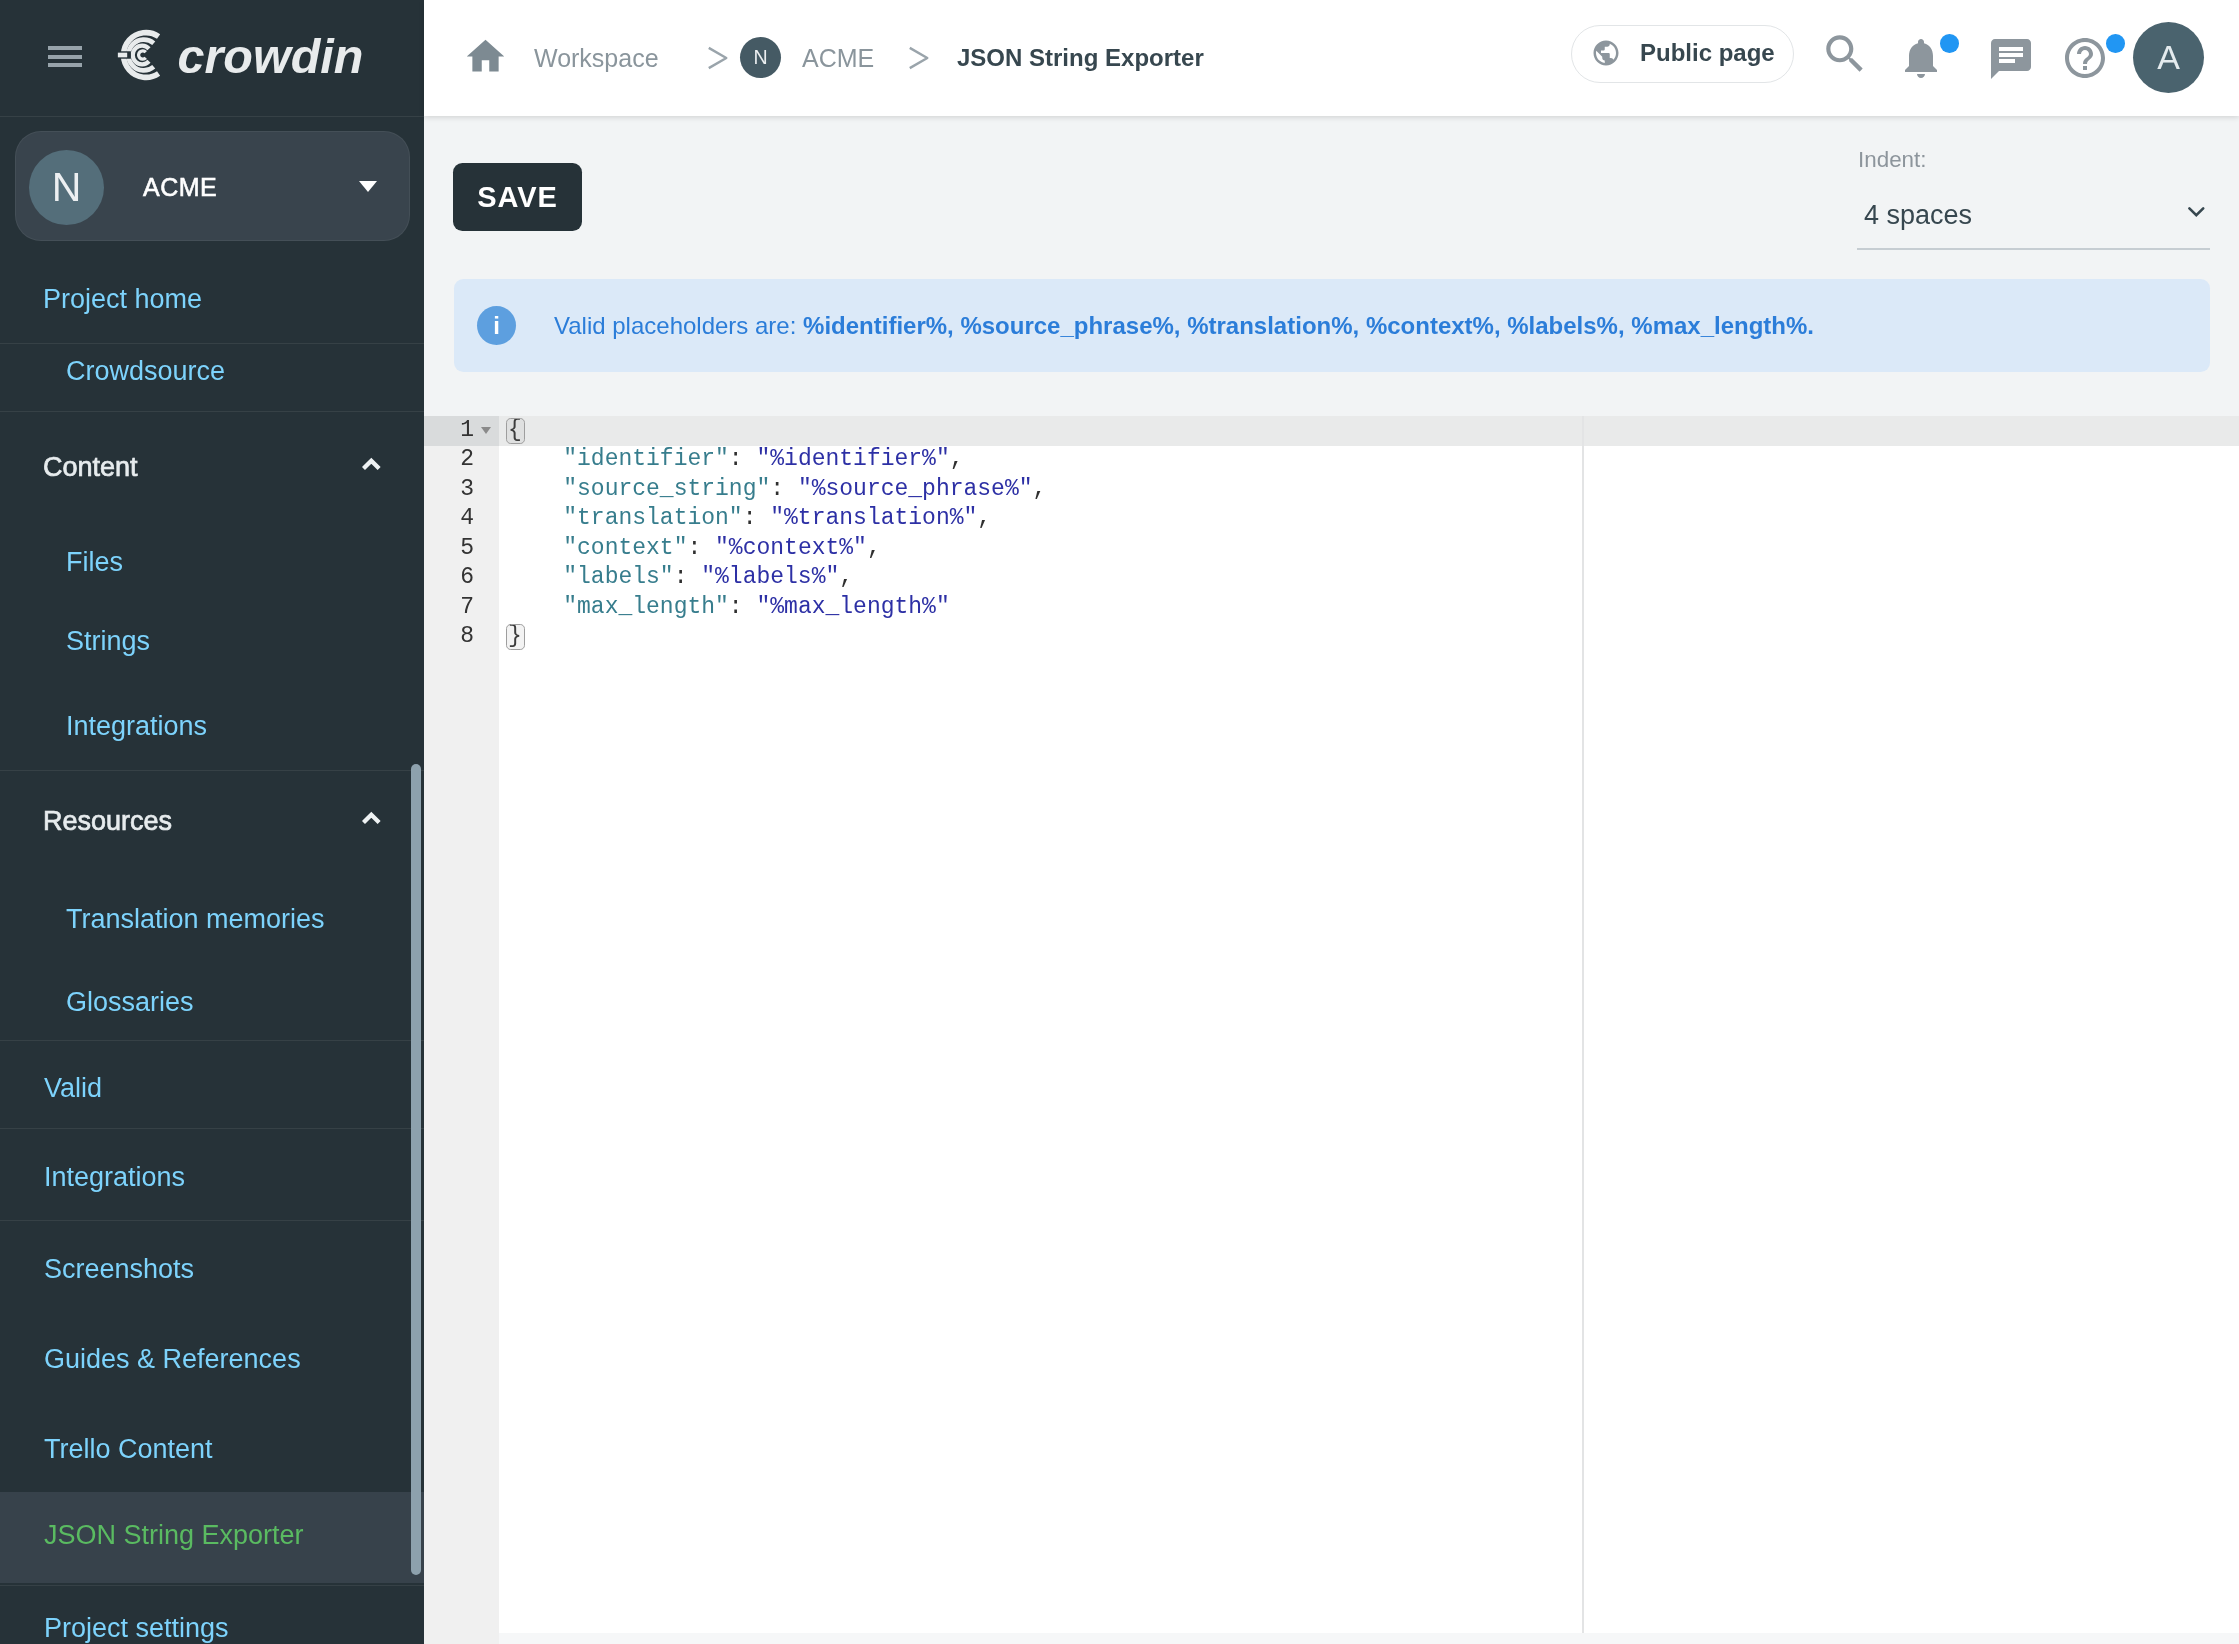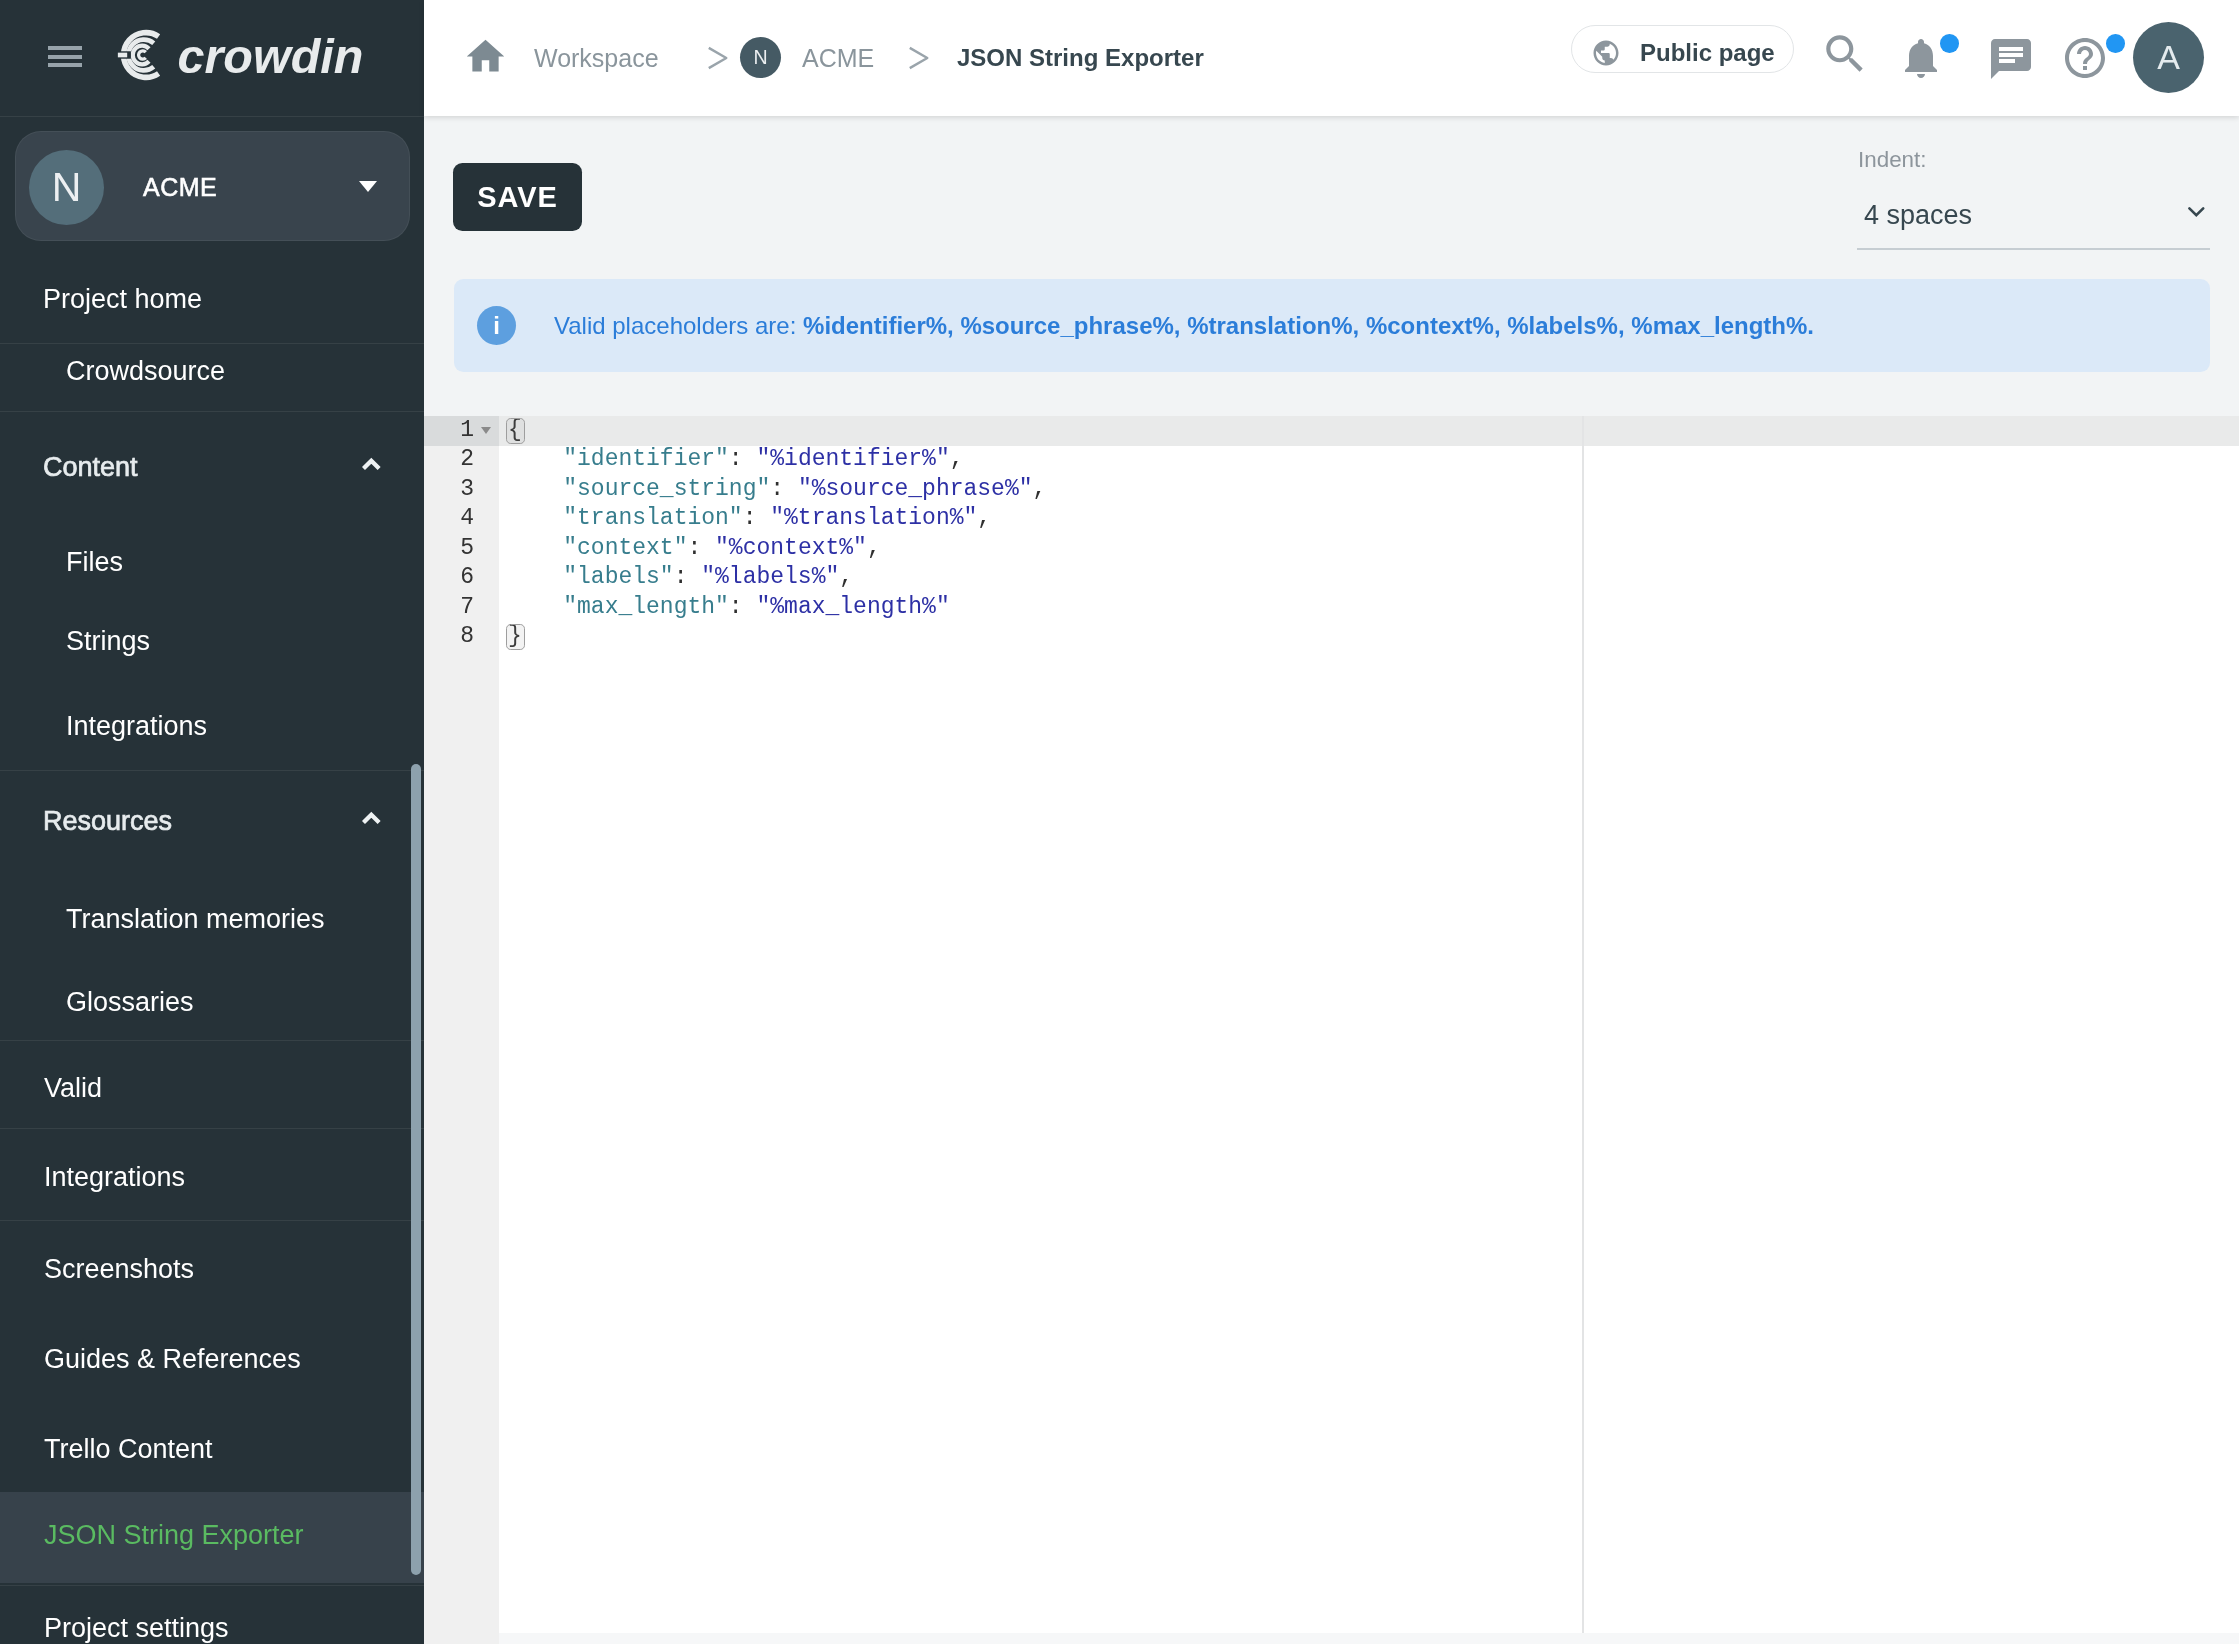--- a/index.html
+++ b/index.html
@@ -3,21 +3,21 @@
 <meta charset="utf-8">
 <style>
 * { margin:0; padding:0; box-sizing:border-box; }
 html,body { width:2239px; height:1644px; overflow:hidden; }
 body { font-family:"Liberation Sans", sans-serif; position:relative; background:#fff; }
 .abs { position:absolute; }
 
 
 #sidebar { position:absolute; left:0; top:0; width:495px; height:1644px; background:#263238; }
 #sidebar .sep { position:absolute; left:0; width:424px; height:0.9px; background:rgba(255,255,255,0.075); }
-.item { position:absolute; color:#ffffff; font-size:27px; white-space:nowrap; }
+.item { position:absolute; color:#7dd3fc; font-size:27px; white-space:nowrap; }
 .hdr  { font-weight:400; color:#e7ecee; -webkit-text-stroke:0.7px #e7ecee; }
 .hamb { position:absolute; left:48px; width:34px; height:4.2px; background:#97a3aa; }
 
 
 #pill { position:absolute; left:15px; top:131px; width:395px; height:110px; border-radius:26px; background:#39444d; border:0.9px solid rgba(255,255,255,0.06); }
 #pill .av { position:absolute; left:13px; top:17.7px; width:75px; height:75px; border-radius:50%; background:#546e7a; color:#eceff1; font-size:41px; text-align:center; line-height:75px; }
 #pill .nm { position:absolute; left:127px; top:0; height:110px; line-height:110px; color:#ffffff; font-size:25px; font-weight:400; letter-spacing:0.5px; -webkit-text-stroke:0.6px #fff; }
 #pill .caret { position:absolute; right:32px; top:49px; width:0; height:0; border-left:9.3px solid transparent; border-right:9.3px solid transparent; border-top:11.2px solid #fff; }
 
 .chev-up { position:absolute; width:18.6px; height:14px; }
@@ -123,21 +123,21 @@
   <svg class="navicon" style="left:282px; top:44px" width="24" height="28" viewBox="0 0 26 30">
       <path fill="none" stroke="#9aa4ab" stroke-width="2.6" d="M3 4 L22 15 L3 26" stroke-linejoin="round"></path>
     </svg>
   <div class="abs" style="left:316px; top:37px; width:41px; height:41px; border-radius:50%; background:#455a64; color:#eceff1; font-size:19.6px; text-align:center; line-height:41px;">N</div>
   <div class="abs bc-gray" style="left:378px; top:0; height:116px; line-height:116px;">ACME</div>
   <svg class="navicon" style="left:483px; top:44px" width="24" height="28" viewBox="0 0 26 30">
       <path fill="none" stroke="#9aa4ab" stroke-width="2.6" d="M3 4 L22 15 L3 26" stroke-linejoin="round"></path>
     </svg>
   <div class="abs" style="left:533px; top:0; height:116px; line-height:116px; font-size:24px; font-weight:700; color:#37474f;">JSON String Exporter</div>
 
-  <div class="abs" style="left:1147px; top:25px; width:223px; height:48px; border:1.9px solid #e2e5e7; border-radius:29px; background:#fff;text-align:center;">
+  <div class="abs" style="left:1147px; top:25px; width:223px; height:58px; border:1.9px solid #e2e5e7; border-radius:29px; background:#fff;text-align:center;">
     <svg class="abs" style="left:18.6px; top:12px" width="30" height="30" viewBox="0 0 24 24">
         <path fill="#8d969d" d="M12 2C6.48 2 2 6.48 2 12s4.48 10 10 10 10-4.48 10-10S17.52 2 12 2zm-1 17.93c-3.95-.49-7-3.85-7-7.93 0-.62.08-1.21.21-1.79L9 15v1c0 1.1.9 2 2 2v1.93zm6.9-2.54c-.26-.81-1-1.39-1.9-1.39h-1v-3c0-.55-.45-1-1-1H8v-2h2c.55 0 1-.45 1-1V7h2c1.1 0 2-.9 2-2v-.41c2.93 1.19 5 4.06 5 7.41 0 2.08-.8 3.97-2.1 5.39z"></path>
       </svg>
     <div class="abs" style="left:68px; top:0; height:54px; line-height:54px; font-size:24px; font-weight:700; color:#37474f;">Public page</div>
   </div>
   <svg class="navicon" style="left:1396px; top:29px" width="50" height="50" viewBox="0 0 24 24">
       <path fill="#8d969d" d="M15.5 14h-.79l-.28-.27C15.41 12.59 16 11.11 16 9.5 16 5.91 13.09 3 9.5 3S3 5.91 3 9.5 5.91 16 9.5 16c1.61 0 3.09-.59 4.23-1.57l.27.28v.79l5 4.99L20.49 19l-4.99-5zm-6 0C7.01 14 5 11.99 5 9.5S7.01 5 9.5 5 14 7.01 14 9.5 11.99 14 9.5 14z"></path>
     </svg>
   <svg class="navicon" style="left:1473px; top:34px" width="48" height="48" viewBox="0 0 24 24">
       <path fill="#8d969d" d="M12 22c1.1 0 2-.9 2-2h-4c0 1.1.9 2 2 2zm6-6v-5c0-3.07-1.63-5.64-4.5-6.32V4c0-.83-.67-1.5-1.5-1.5s-1.5.67-1.5 1.5v.68C7.64 5.36 6 7.92 6 11v5l-2 2v1h16v-1l-2-2z"></path>

